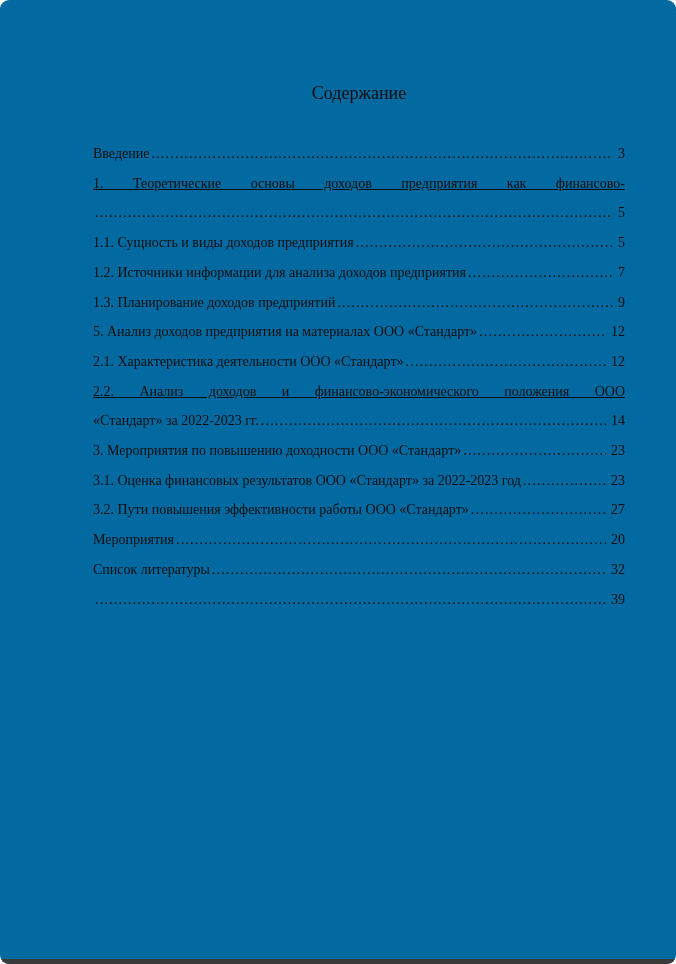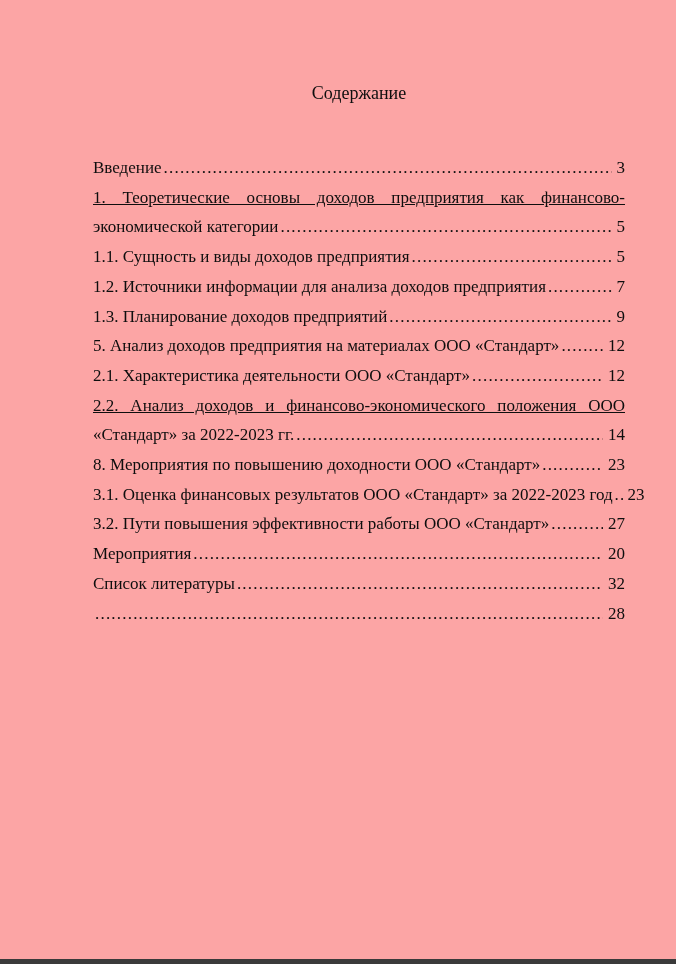--- a/index.html
+++ b/index.html
@@ -23,22 +23,22 @@
     top: 0;
   }
   .title {
     margin: 82px 0 0 0;
     font-size: 18px;
     font-weight: 400;
     line-height: 22px;
     text-align: center;
   }
   .toc {
-    margin-top: 49px;
-    font-size: 17px;
+    margin-top: 35px;
+    font-size: 14px;
   }
   .entry { width: 100%; }
   .jline {
     line-height: 29.7px;
     text-align: justify;
     text-align-last: justify;
     white-space: normal;
     text-decoration: underline;
   }
   .lline {
@@ -68,35 +68,34 @@
     left: 0;
     bottom: 0;
     width: 100%;
     height: 5px;
     background: #3a3a3a;
   }
 </style>
 </head>
 <body>
 
-<div class="page" style="background: #fca5a5; color: rgb(14, 14, 14);">
+<div class="page" style="background: #0369a1; color: rgb(14, 14, 14); border-radius: 9px;">
   <div class="content">
     <h1 class="title">Содержание</h1>
     <div class="toc">
         <div class="entry">
           <div class="lline">
             <span class="etext">Введение</span>
             <span class="leader">..................................................................................................................................</span>
             <span class="pnum">3</span>
           </div>
         </div>
         <div class="entry">
           <div class="jline">1. Теоретические основы доходов предприятия как финансово-</div>
           <div class="lline">
-            <span class="etext">экономической категории</span>
             <span class="leader">..................................................................................................................................</span>
             <span class="pnum">5</span>
           </div>
         </div>
         <div class="entry">
           <div class="lline">
             <span class="etext">1.1. Сущность и виды доходов предприятия</span>
             <span class="leader">..................................................................................................................................</span>
             <span class="pnum">5</span>
           </div>
@@ -132,21 +131,21 @@
         <div class="entry">
           <div class="jline">2.2. Анализ доходов и финансово-экономического положения ООО</div>
           <div class="lline">
             <span class="etext">«Стандарт» за 2022-2023 гг.</span>
             <span class="leader">..................................................................................................................................</span>
             <span class="pnum">14</span>
           </div>
         </div>
         <div class="entry">
           <div class="lline">
-            <span class="etext">8. Мероприятия по повышению доходности ООО «Стандарт»</span>
+            <span class="etext">3. Мероприятия по повышению доходности ООО «Стандарт»</span>
             <span class="leader">..................................................................................................................................</span>
             <span class="pnum">23</span>
           </div>
         </div>
         <div class="entry">
           <div class="lline">
             <span class="etext">3.1. Оценка финансовых результатов ООО «Стандарт» за 2022-2023 год</span>
             <span class="leader">..................................................................................................................................</span>
             <span class="pnum">23</span>
           </div>
@@ -168,19 +167,19 @@
         <div class="entry">
           <div class="lline">
             <span class="etext">Список литературы</span>
             <span class="leader">..................................................................................................................................</span>
             <span class="pnum">32</span>
           </div>
         </div>
         <div class="entry">
           <div class="lline">
             <span class="leader">..................................................................................................................................</span>
-            <span class="pnum">28</span>
+            <span class="pnum">39</span>
           </div>
         </div>
       </div>
   </div>
   <div class="bottom-bar" style="background: rgb(58, 58, 58);"></div>
 </div>
 
 </body></html>

